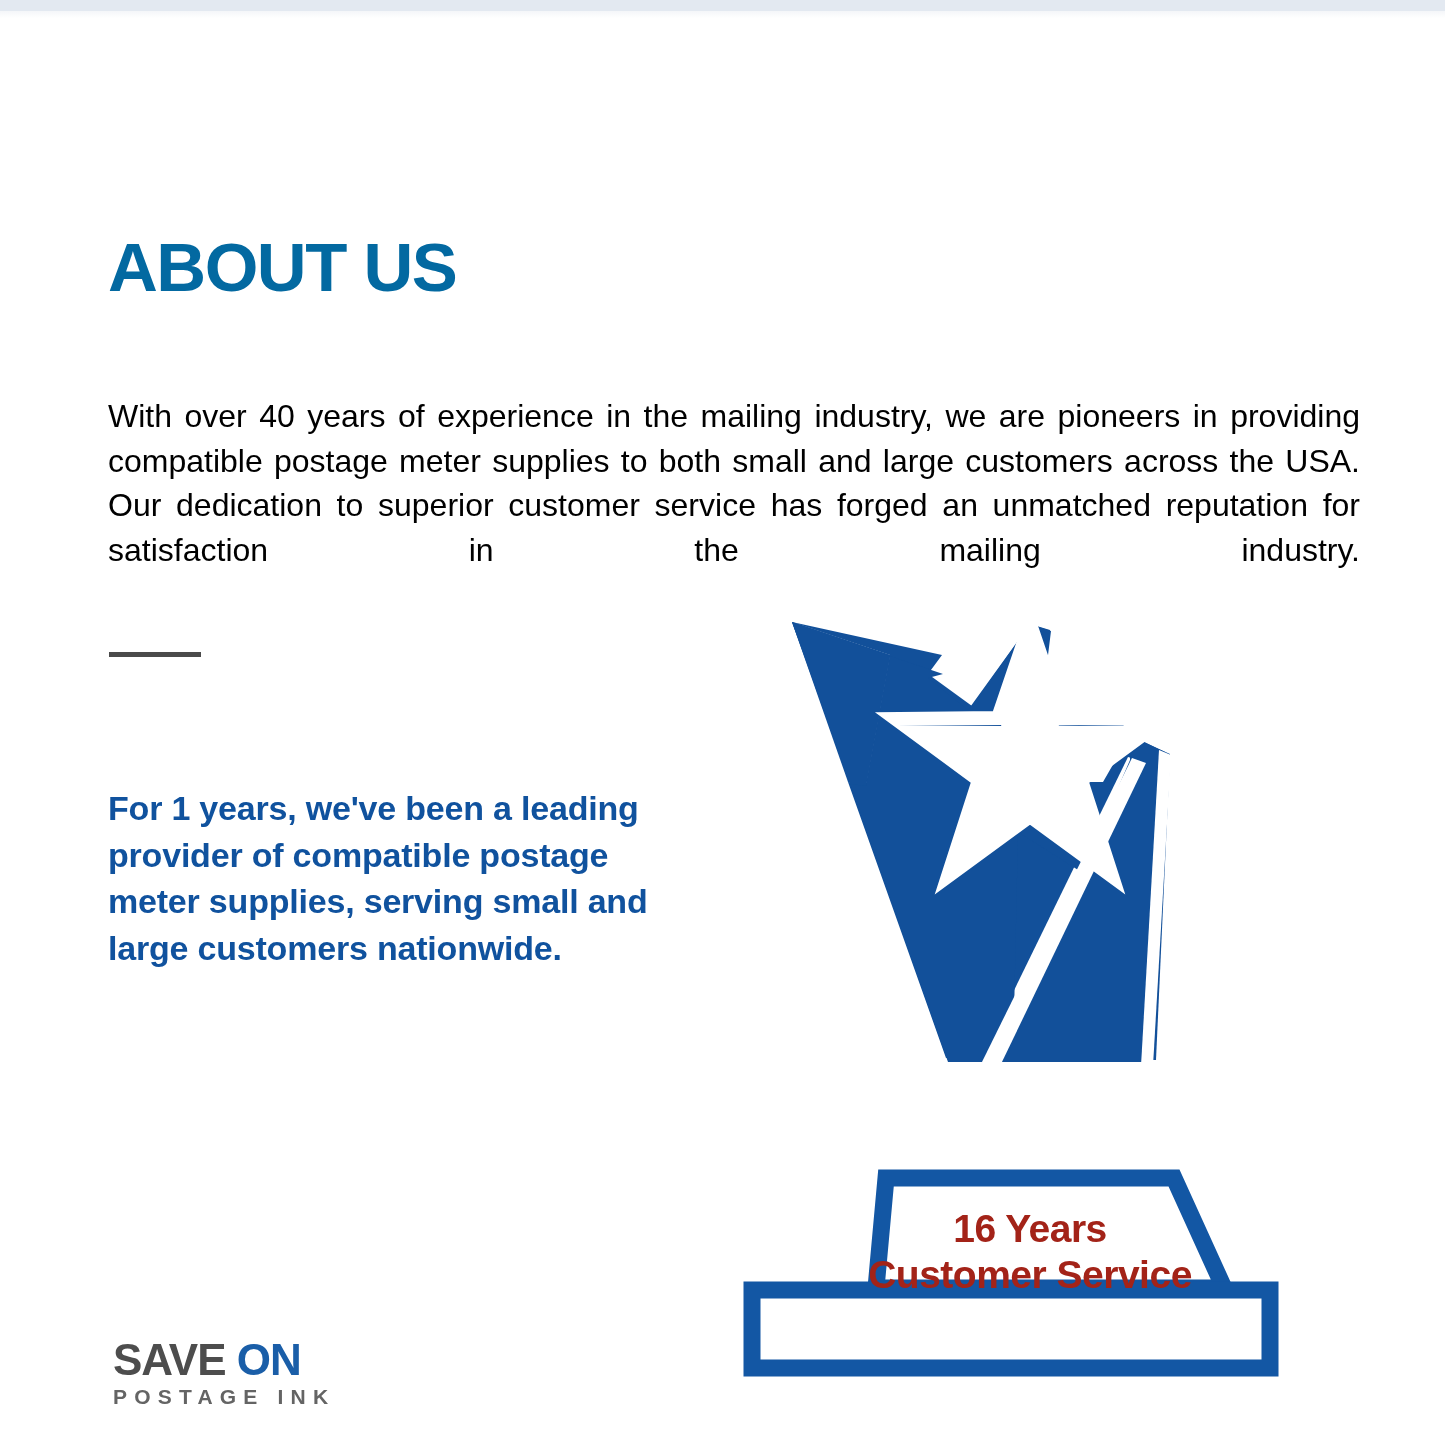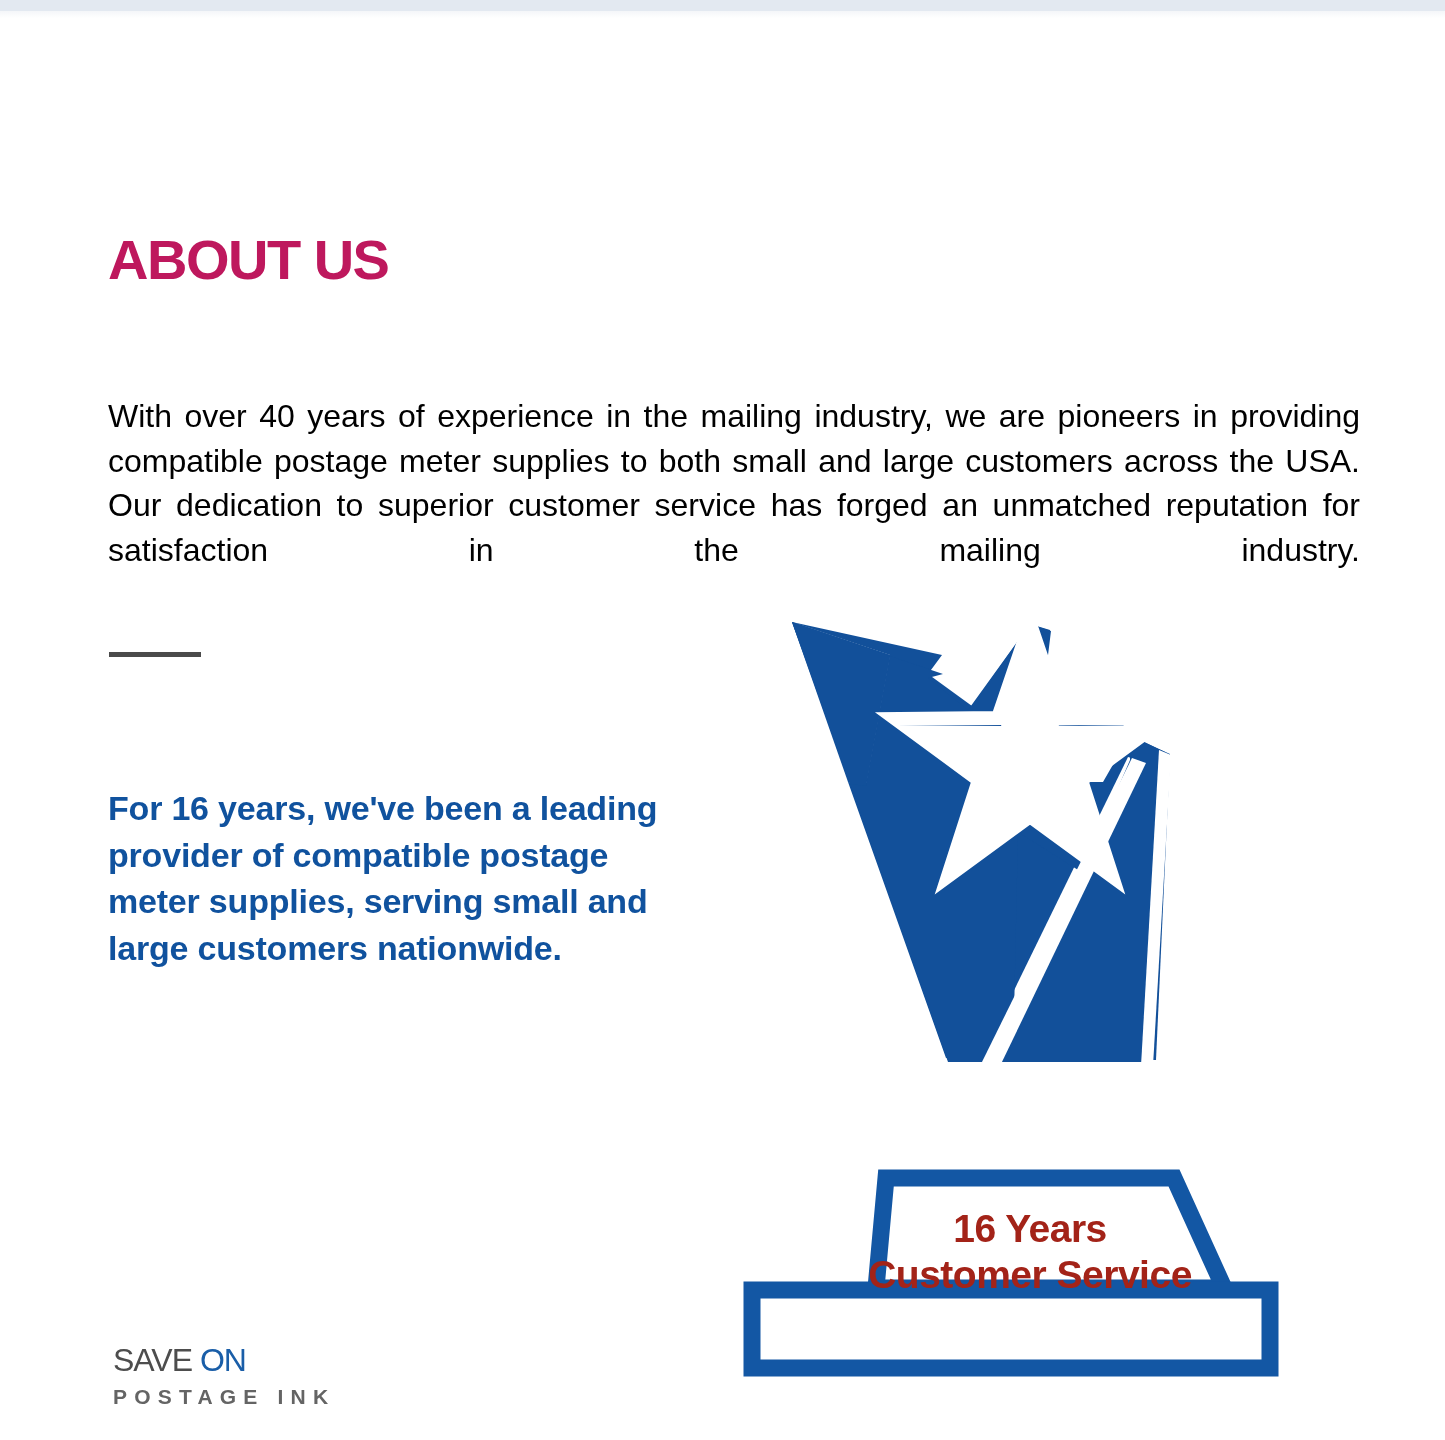--- a/index.html
+++ b/index.html
@@ -35,25 +35,25 @@
     width: 1445px;
     height: 7px;
     background: linear-gradient(to bottom, #f4f6f9 0%, #ffffff 100%);
   }
 
   
   .page-title {
     position: absolute;
     left: 108px;
     top: 179px;
-    font-size: 56px;
+    font-size: 69px;
     line-height: 86px;
     font-weight: 700;
     letter-spacing: -1.5px;
-    color: #be185d;
+    color: #0369a1;
     white-space: nowrap;
   }
 
   
   .intro-paragraph {
     position: absolute;
     left: 108px;
     top: 362px;
     width: 1252px;
     font-size: 32px;
@@ -93,23 +93,23 @@
   }
 
   
   .logo {
     position: absolute;
     left: 113px;
     top: 1338px;
     width: 240px;
   }
   .logo-top {
-    font-size: 32px;
+    font-size: 44px;
     line-height: 44px;
-    font-weight: 400;
+    font-weight: 700;
     letter-spacing: -1px;
     white-space: nowrap;
   }
   .logo-save { color: #4d4d4d; }
   .logo-on { color: #1a5ea8; }
   .logo-bottom {
     margin-top: 4px;
     font-size: 21px;
     line-height: 22px;
     font-weight: 700;
@@ -135,21 +135,21 @@
 
   <div class="top-band"></div>
   <div class="top-band-fade"></div>
 
   <h1 class="page-title">ABOUT US</h1>
 
   <p class="intro-paragraph">With over 40 years of experience in the mailing industry, we are pioneers in providing compatible postage meter supplies to both small and large customers across the USA. Our dedication to superior customer service has forged an unmatched reputation for satisfaction in the mailing industry.</p>
 
   <div class="divider"></div>
 
-  <p class="highlight-text">For 16 years, we've been a leading provider of compatible postage meter supplies, serving small and large customers nationwide.</p>
+  <p class="highlight-text">For 1 years, we've been a leading provider of compatible postage meter supplies, serving small and large customers nationwide.</p>
 
   <div class="trophy">
     <svg width="620" height="850" viewBox="0 0 620 850" xmlns="http://www.w3.org/2000/svg">
 
       <path d="M 92 22 L 190 55 L 166 184 L 151 182 Z" fill="#12509a"></path>
 
       <path d="M 92 22
                L 242 55
                L 228 74
                L 272 106

